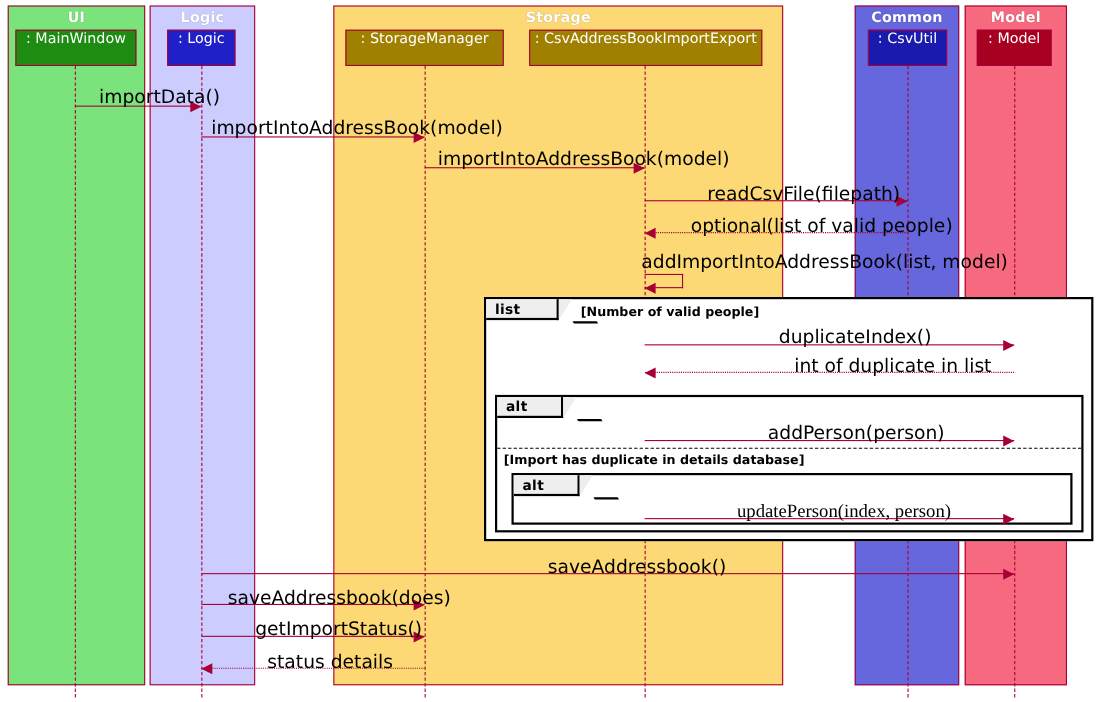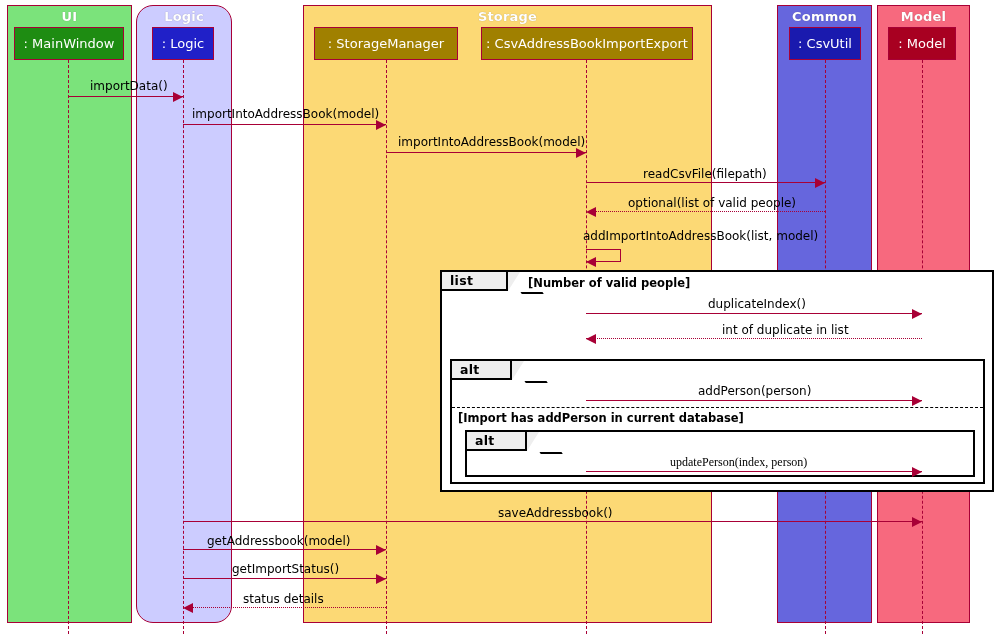--- a/index.html
+++ b/index.html
@@ -7,35 +7,35 @@
   #diagram{position:relative;width:998px;height:638px;overflow:hidden;background:#fff;}
 
   
   .group{position:absolute;box-sizing:border-box;border:1.5px solid #A80036;}
   .group-title{position:absolute;left:0;right:0;top:3px;text-align:center;
     font-weight:bold;font-size:13px;color:#ffffff;letter-spacing:.2px;
     text-shadow:0 0 1px rgba(0,0,0,.35);}
 
   
   .participant{position:absolute;box-sizing:border-box;border:1.5px solid #A80036;
-    color:#ffffff;font-size:13px;display:flex;align-items:center;justify-content:center;
+    color:#ffffff;font-size:13px;display:flex;justify-content:center;
     white-space:nowrap;padding:0 8px;}
 
   
   .lifeline{position:absolute;width:0;border-left:1.4px dashed #A80036;}
 
   
   .msg{position:absolute;height:0;border-top:1.4px solid #A80036;}
   .msg.dashed{border-top:1.4px dotted #A80036;}
   .arrowhead{position:absolute;width:0;height:0;}
   .arrowhead.right{border-top:5px solid transparent;border-bottom:5px solid transparent;
     border-left:10px solid #A80036;}
   .arrowhead.left{border-top:5px solid transparent;border-bottom:5px solid transparent;
     border-right:10px solid #A80036;}
-  .msg-label{position:absolute;font-size:12px;color:#000000;white-space:nowrap;
+  .msg-label{position:absolute;font-size:17px;color:#000000;white-space:nowrap;
     font-family:"DejaVu Sans","Liberation Sans",sans-serif;}
 
   
   .selfmsg{position:absolute;box-sizing:border-box;border:1.4px solid #A80036;
     border-left:none;}
 
   
   .fragment{position:absolute;box-sizing:border-box;border:2.2px solid #000000;
     background:#ffffff;}
   .frag-tab{position:absolute;left:0;top:0;height:19px;background:#EEEEEE;
@@ -49,21 +49,21 @@
 </style>
 </head>
 <body>
 
 <div id="diagram">
 
   <div id="groups-layer">
       <div class="group" style="left: 7px; top: 5px; width: 125px; height: 618px; background: rgb(123, 227, 123);">
         <div class="group-title">UI</div>
       </div>
-      <div class="group" style="left: 136px; top: 5px; width: 96px; height: 618px; background: rgb(204, 204, 255); border-radius: 17px;">
+      <div class="group" style="left: 136px; top: 5px; width: 96px; height: 618px; background: rgb(204, 204, 255);">
         <div class="group-title">Logic</div>
       </div>
       <div class="group" style="left: 303px; top: 5px; width: 409px; height: 618px; background: rgb(252, 217, 117);">
         <div class="group-title">Storage</div>
       </div>
       <div class="group" style="left: 777px; top: 5px; width: 95px; height: 618px; background: rgb(102, 102, 221);">
         <div class="group-title">Common</div>
       </div>
       <div class="group" style="left: 877px; top: 5px; width: 93px; height: 618px; background: rgb(247, 105, 126);">
         <div class="group-title">Model</div>
@@ -109,21 +109,21 @@
         <div style="position: absolute; left: 66px; top: 0px; width: 22px; height: 20px; border-bottom: 2px solid rgb(0, 0, 0); transform-origin: 0px 0px; transform: skewX(32deg); pointer-events: none;"></div>
         <div class="frag-guard" style="left: 86px; top: 4px;">[Number of valid people]</div>
       </div>
       <div class="fragment" style="left: 450px; top: 359px; width: 535px; height: 125px;">
         <div class="frag-tab" style="width: 60px;">
           <span class="frag-op">alt</span>
         </div>
         <div class="frag-tab-corner" style="left: 60px; top: 0px; border-top: 19px solid rgb(238, 238, 238); border-right: 12px solid transparent; width: 0px; height: 0px;"></div>
         <div style="position: absolute; left: 60px; top: 0px; width: 22px; height: 20px; border-bottom: 2px solid rgb(0, 0, 0); transform-origin: 0px 0px; transform: skewX(32deg); pointer-events: none;"></div>
         <div class="frag-divider" style="left: 0px; top: 46px; width: 531px;"></div>
-        <div class="frag-else" style="left: 6px; top: 50px;">[Import has addPerson in current database]</div>
+        <div class="frag-else" style="left: 6px; top: 50px;">[Import has duplicate in details database]</div>
       </div>
       <div class="fragment" style="left: 465px; top: 430px; width: 510px; height: 47px;">
         <div class="frag-tab" style="width: 60px;">
           <span class="frag-op">alt</span>
         </div>
         <div class="frag-tab-corner" style="left: 60px; top: 0px; border-top: 19px solid rgb(238, 238, 238); border-right: 12px solid transparent; width: 0px; height: 0px;"></div>
         <div style="position: absolute; left: 60px; top: 0px; width: 22px; height: 20px; border-bottom: 2px solid rgb(0, 0, 0); transform-origin: 0px 0px; transform: skewX(32deg); pointer-events: none;"></div>
       </div>
     </div>
 
@@ -153,21 +153,21 @@
       <div class="arrowhead right" style="top: 395.5px; left: 912px;"></div>
       <div class="msg-label" style="left: 698px; top: 384px;">addPerson(person)</div>
       <div class="msg" style="left: 586px; top: 471px; width: 336px;"></div>
       <div class="arrowhead right" style="top: 466.5px; left: 912px;"></div>
       <div class="msg-label" style="left: 670px; top: 455px; font-family: Liberation Serif, serif;">updatePerson(index, person)</div>
       <div class="msg" style="left: 183px; top: 521px; width: 739px;"></div>
       <div class="arrowhead right" style="top: 516.5px; left: 912px;"></div>
       <div class="msg-label" style="left: 498px; top: 506px;">saveAddressbook()</div>
       <div class="msg" style="left: 183px; top: 549px; width: 203px;"></div>
       <div class="arrowhead right" style="top: 544.5px; left: 376px;"></div>
-      <div class="msg-label" style="left: 207px; top: 534px;">getAddressbook(model)</div>
+      <div class="msg-label" style="left: 207px; top: 534px;">saveAddressbook(does)</div>
       <div class="msg" style="left: 183px; top: 578px; width: 203px;"></div>
       <div class="arrowhead right" style="top: 573.5px; left: 376px;"></div>
       <div class="msg-label" style="left: 232px; top: 562px;">getImportStatus()</div>
       <div class="msg dashed" style="left: 183px; top: 607px; width: 203px;"></div>
       <div class="arrowhead left" style="top: 602.5px; left: 183px;"></div>
       <div class="msg-label" style="left: 243px; top: 592px;">status details</div>
       <div class="selfmsg" style="left: 586px; top: 249px; width: 35px; height: 13px;"></div>
       <div class="arrowhead left" style="left: 586px; top: 257px;"></div>
       <div class="msg-label" style="left: 583px; top: 229px;">addImportIntoAddressBook(list, model)</div>
     </div>

